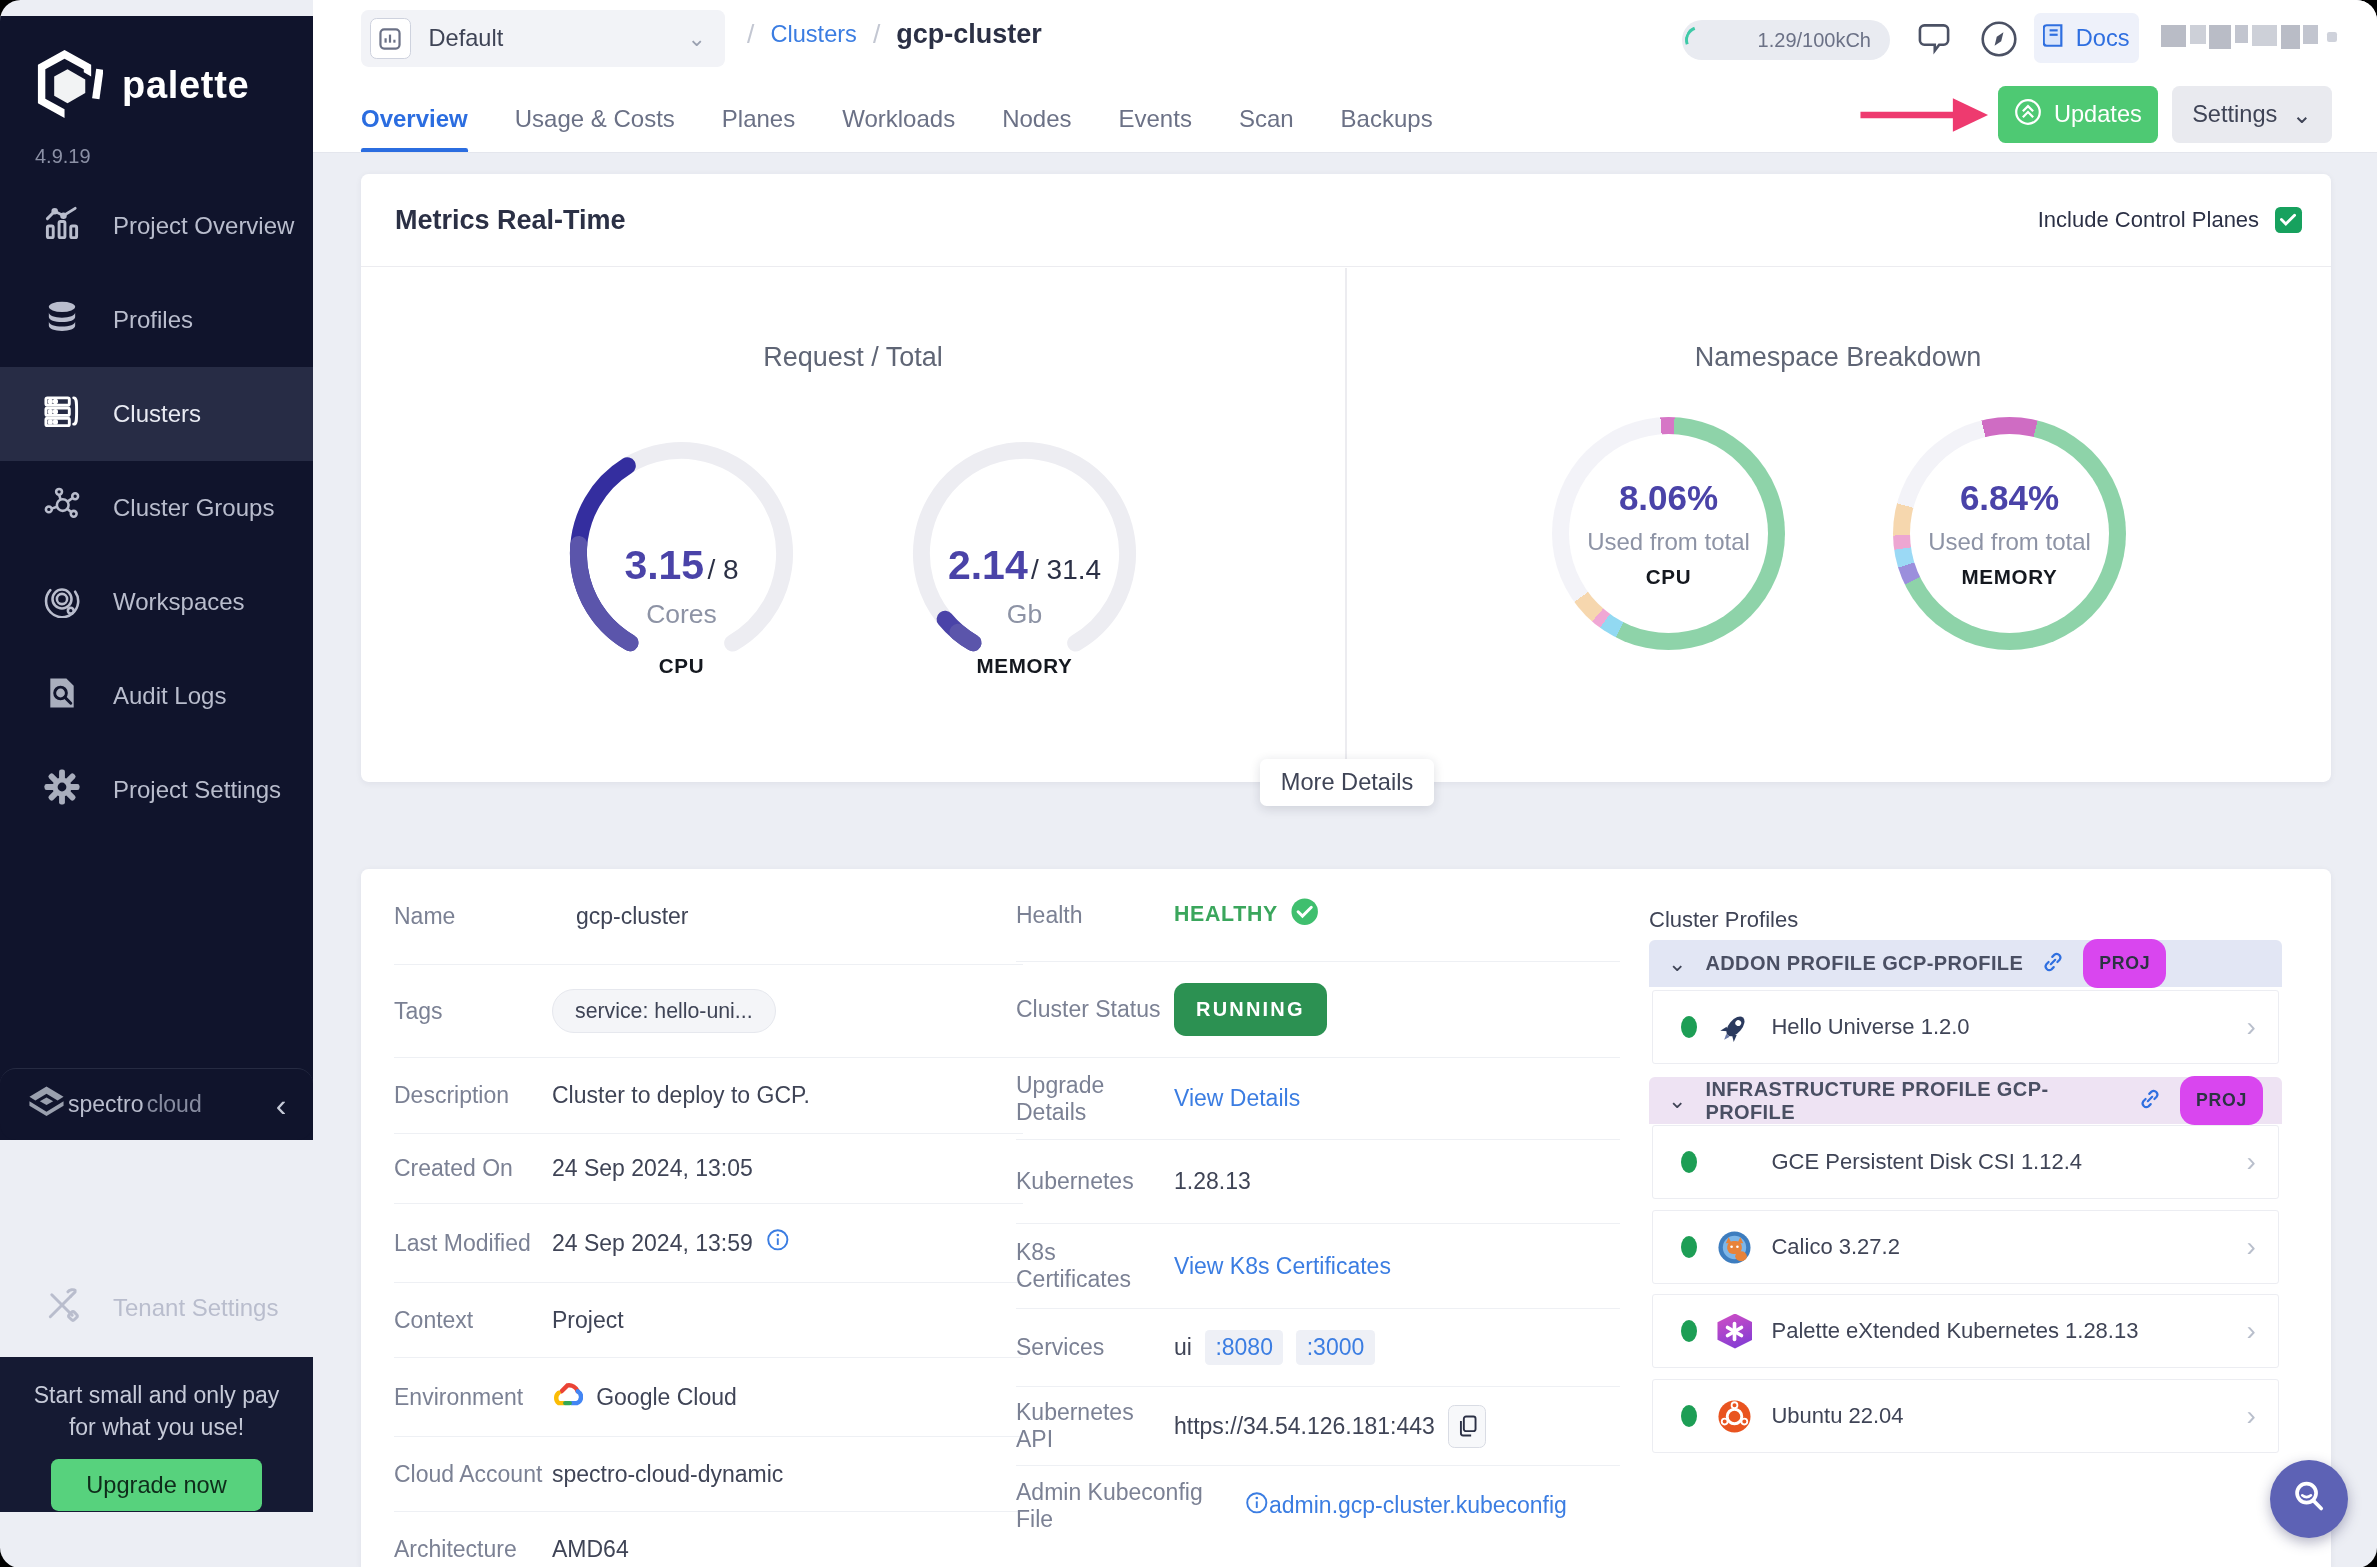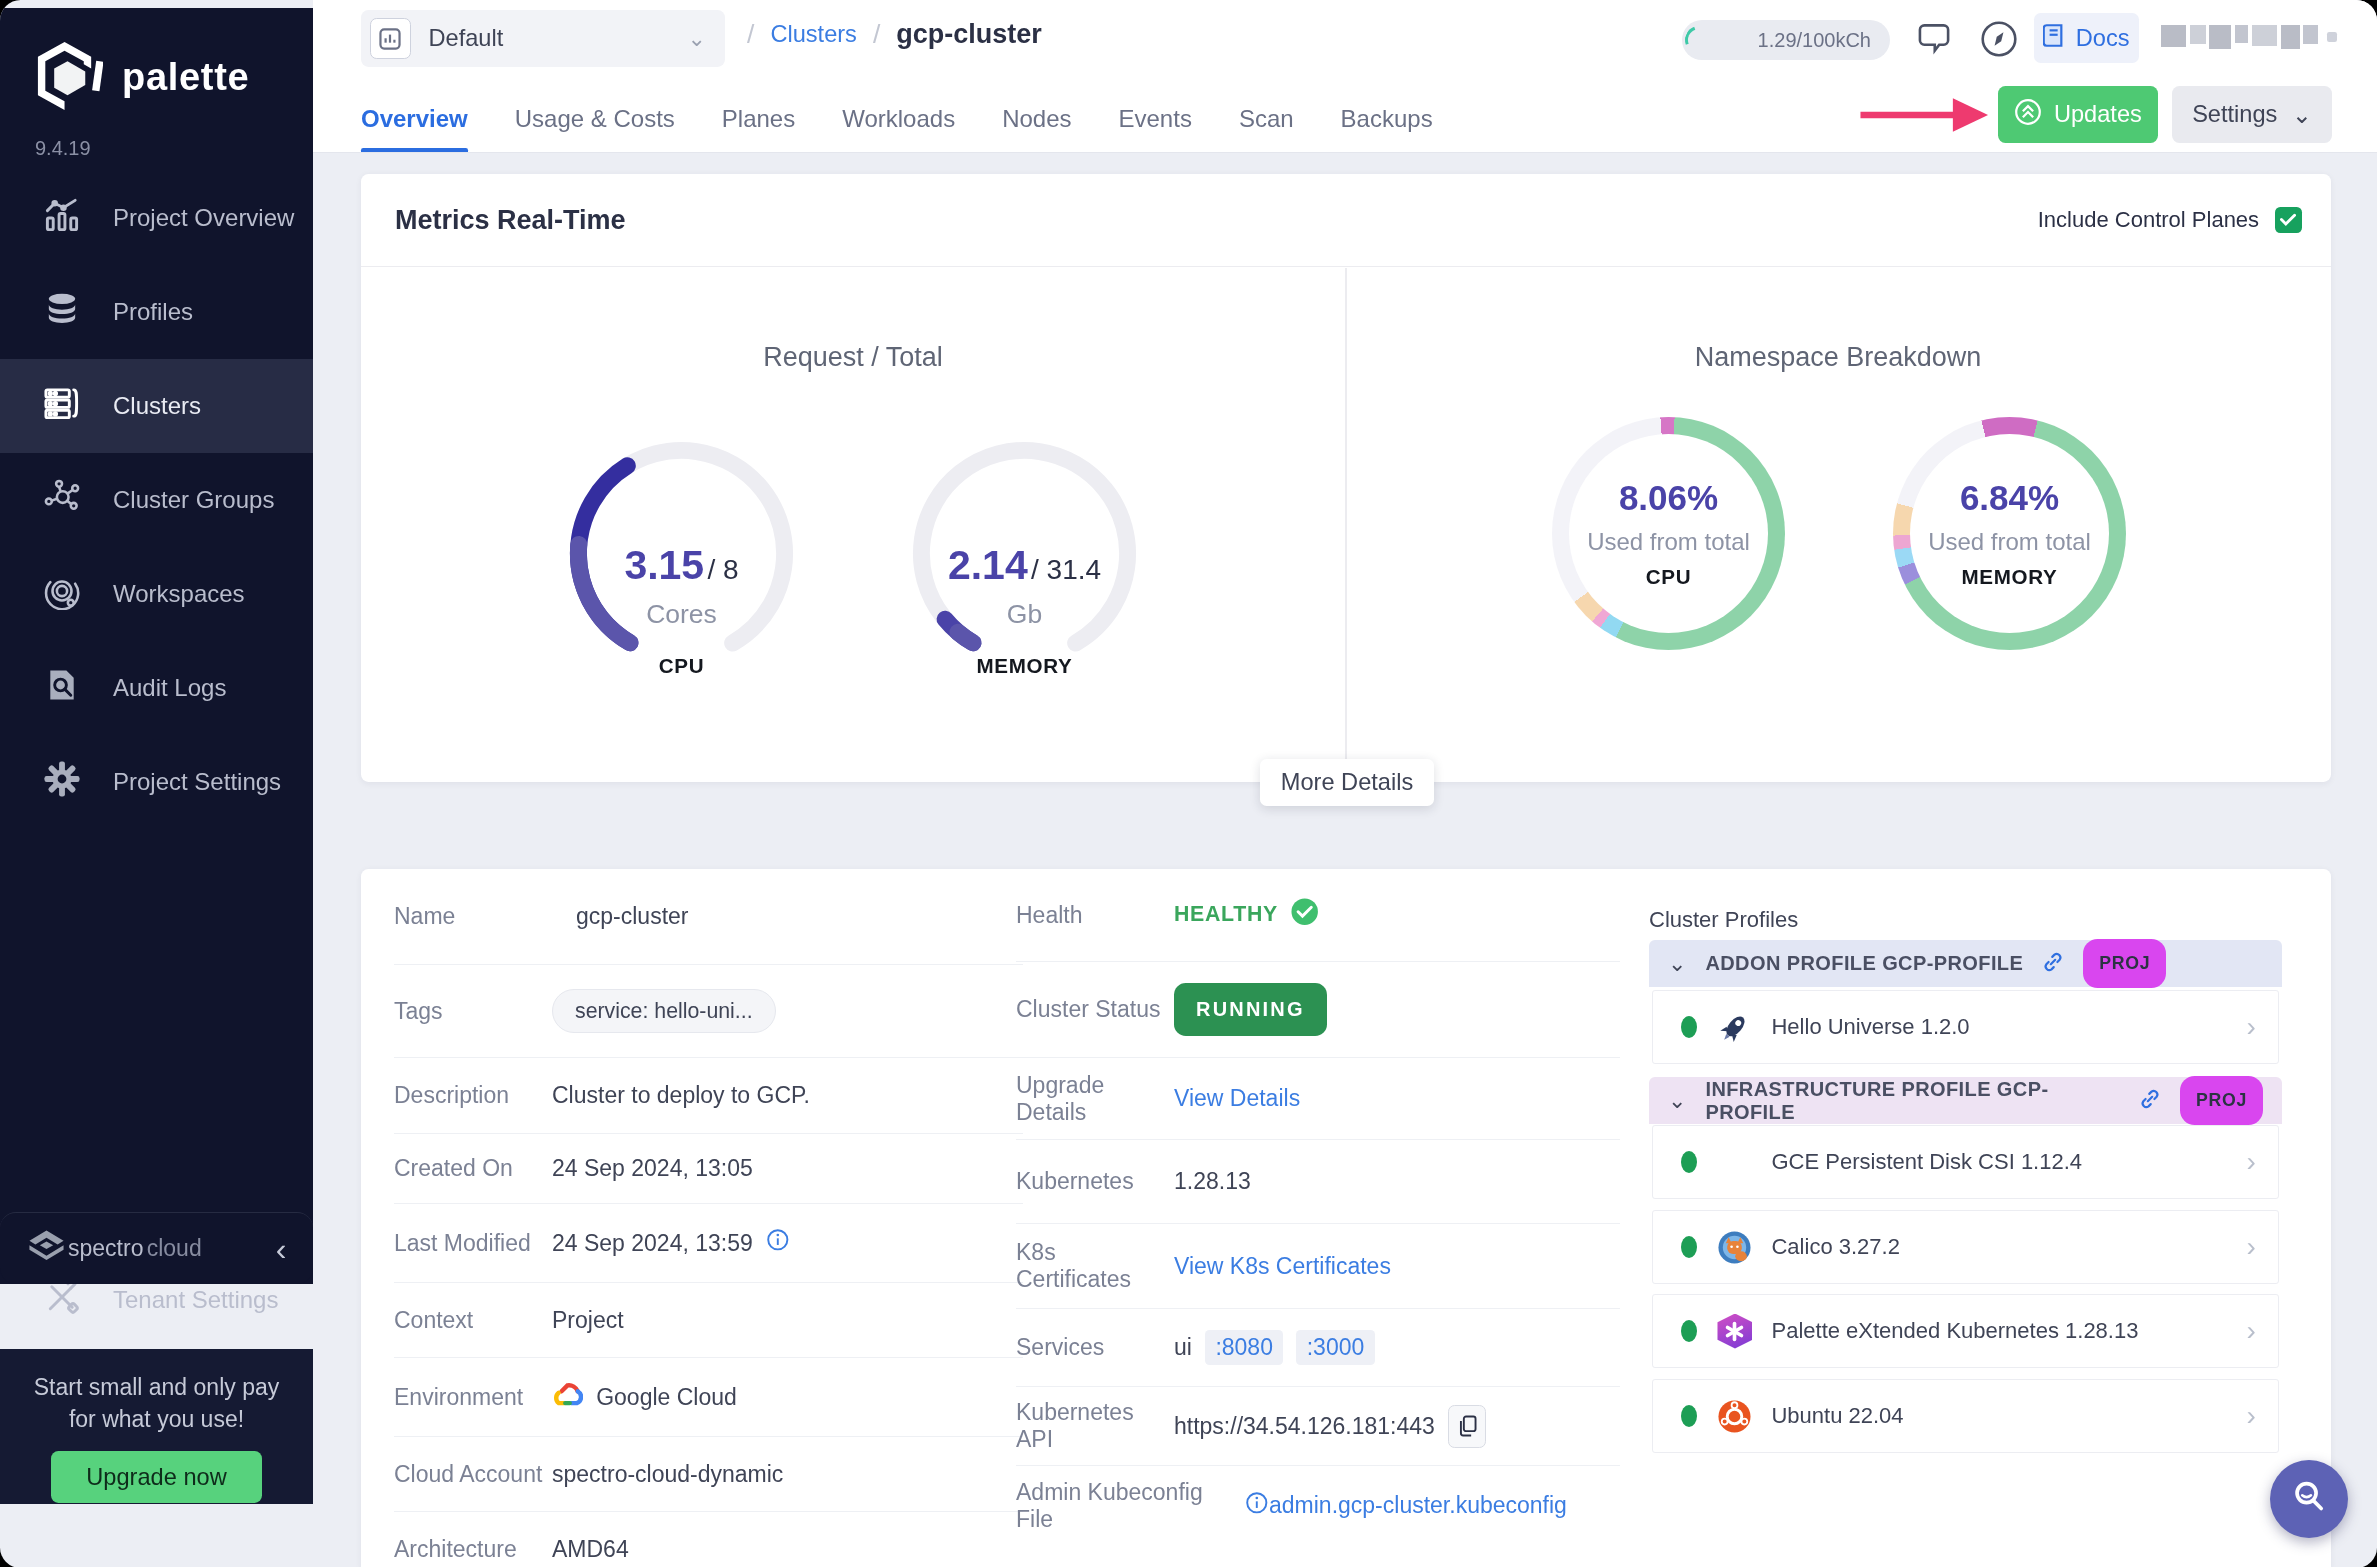--- a/index.html
+++ b/index.html
@@ -1,21 +1,21 @@
 <!DOCTYPE html>
 <html style="font-size:11.8px"><head>
 <meta charset="utf-8">
 <style>
   * { margin:0; padding:0; box-sizing:border-box; }
   html,body { background:#000; }
   body { font-family:"Liberation Sans", sans-serif; }
   .page { position:relative; width:2377px; height:1568px; background:#eceef4; border-radius:20.6px; overflow:hidden; }
 
   
-  .sidebar { position:absolute; left:0; top:8px; width:313px; height:1276px; background:#10142c; color:#b9bdcd; }
+  .sidebar { position:absolute; left:0; top:16px; width:313px; height:1124px; background:#10142c; color:#b9bdcd; }
   .logo-row { display:flex; align-items:center; gap:19px; padding:31px 0 0 32px; }
   .logo-word { color:#fff; font-size:38px; font-weight:700; letter-spacing:0.7px; }
   .version { padding:20.6px 0 0 35px; font-size:20px; color:#8b90a5; }
   .nav { position:absolute; top:163px; left:0; width:100%; }
   .nav-item { display:flex; align-items:center; height:94px; padding-left:43px; gap:32px; font-size:24px; color:#b9bdcd; cursor:pointer; }
   .nav-item.active { background:#272c45; color:#e9ebf3; }
   .nav-item svg { flex:0 0 auto; }
   .tenant-row { position:absolute; top:1245px; width:100%; }
   .promo { position:absolute; top:1341px; left:0; width:313px; height:155px; background:#151a33; text-align:center; padding-top:22px; }
   .promo-text { color:#c6cad8; font-size:23px; line-height:32px; }
@@ -118,21 +118,21 @@
     <div class="logo-row">
       <span>
         <svg width="71" height="74" viewBox="0 0 96 100">
           <polygon points="44,4 80,24 80,40 70,34 70,30 44,16 18,30 18,70 44,84 44,96 8,76 8,24" fill="#fff"></polygon>
           <polygon points="48,30 72,44 72,62 48,76 30,66 30,40" fill="#fff" opacity="0.95"></polygon>
           <rect x="84" y="30" width="10" height="40" fill="#fff" transform="rotate(8 89 50)"></rect>
         </svg>
       </span>
       <span class="logo-word">palette</span>
     </div>
-    <div class="version">9.4.19</div>
+    <div class="version">4.9.19</div>
 
     <nav class="nav">
       <div class="nav-item">
         <span>
           <svg width="38" height="38" viewBox="0 0 52 52" fill="none" stroke="#b9bdcd" stroke-width="4">
             <rect x="6" y="30" width="8" height="16" rx="2"></rect>
               <rect x="22" y="24" width="8" height="22" rx="2"></rect>
               <rect x="38" y="30" width="8" height="16" rx="2"></rect>
             <polyline points="6,20 16,10 28,16 44,6" stroke-linecap="round"></polyline>
               <circle cx="16" cy="10" r="2.5" fill="#b9bdcd"></circle>

